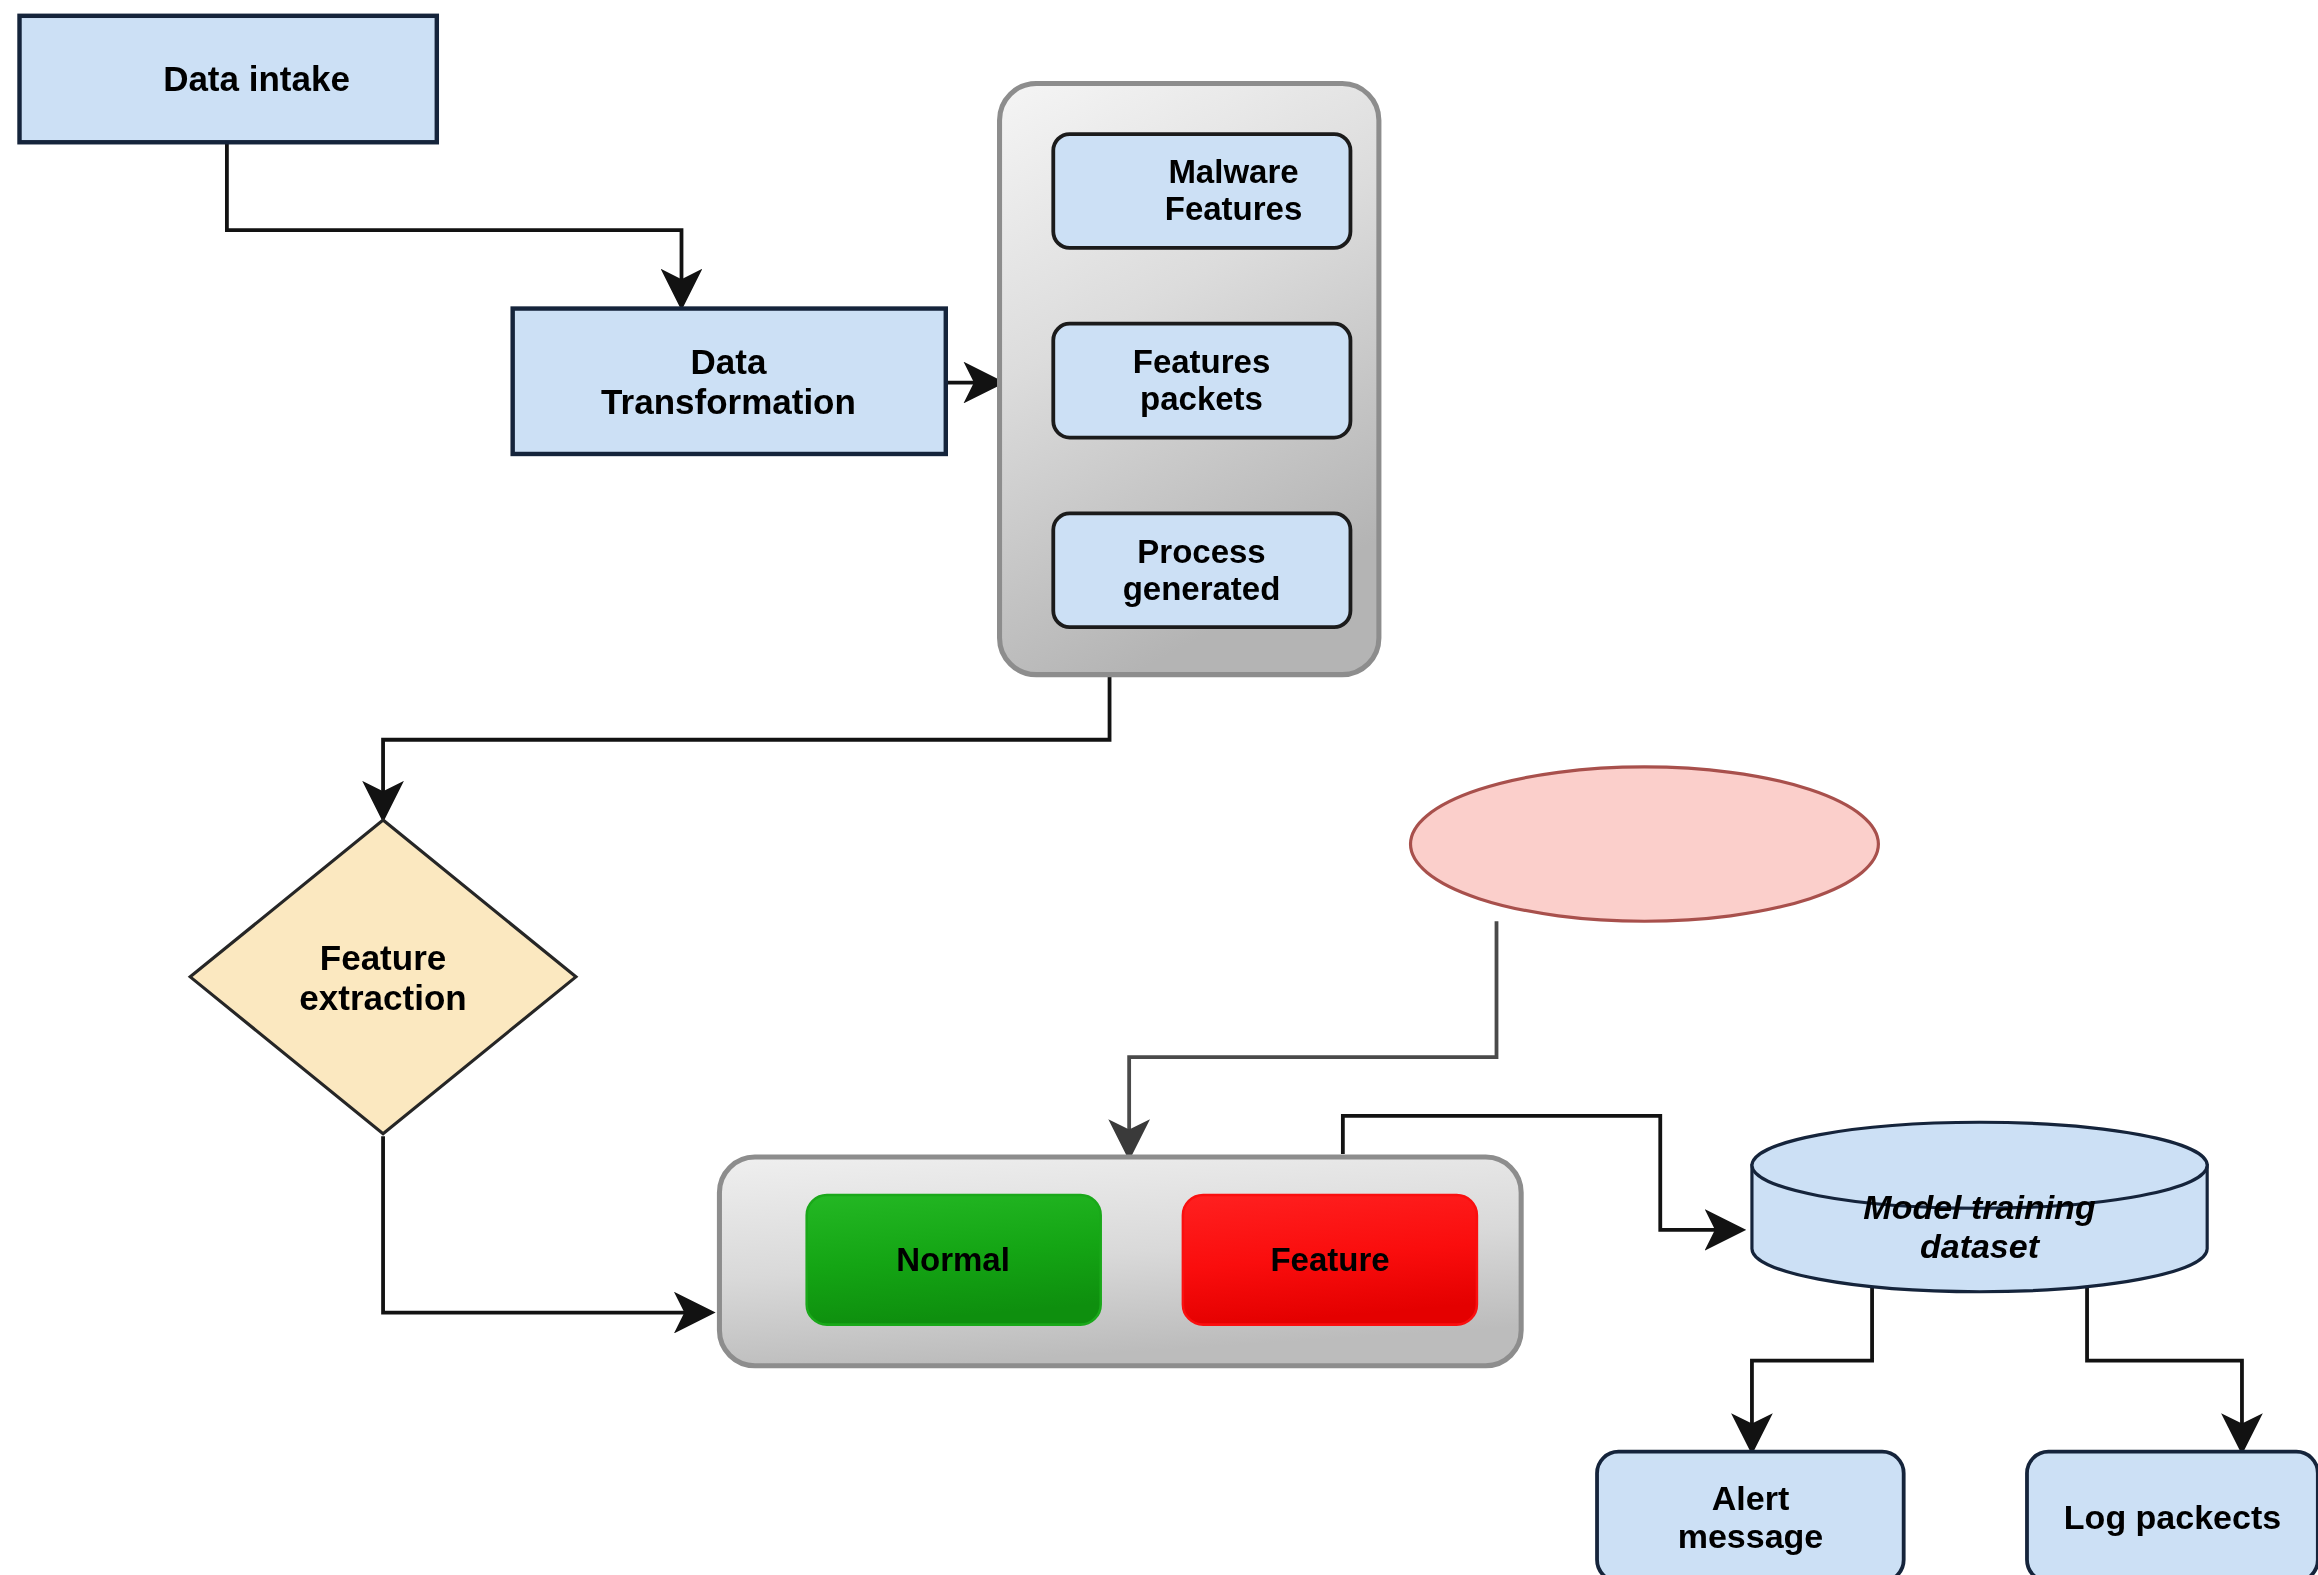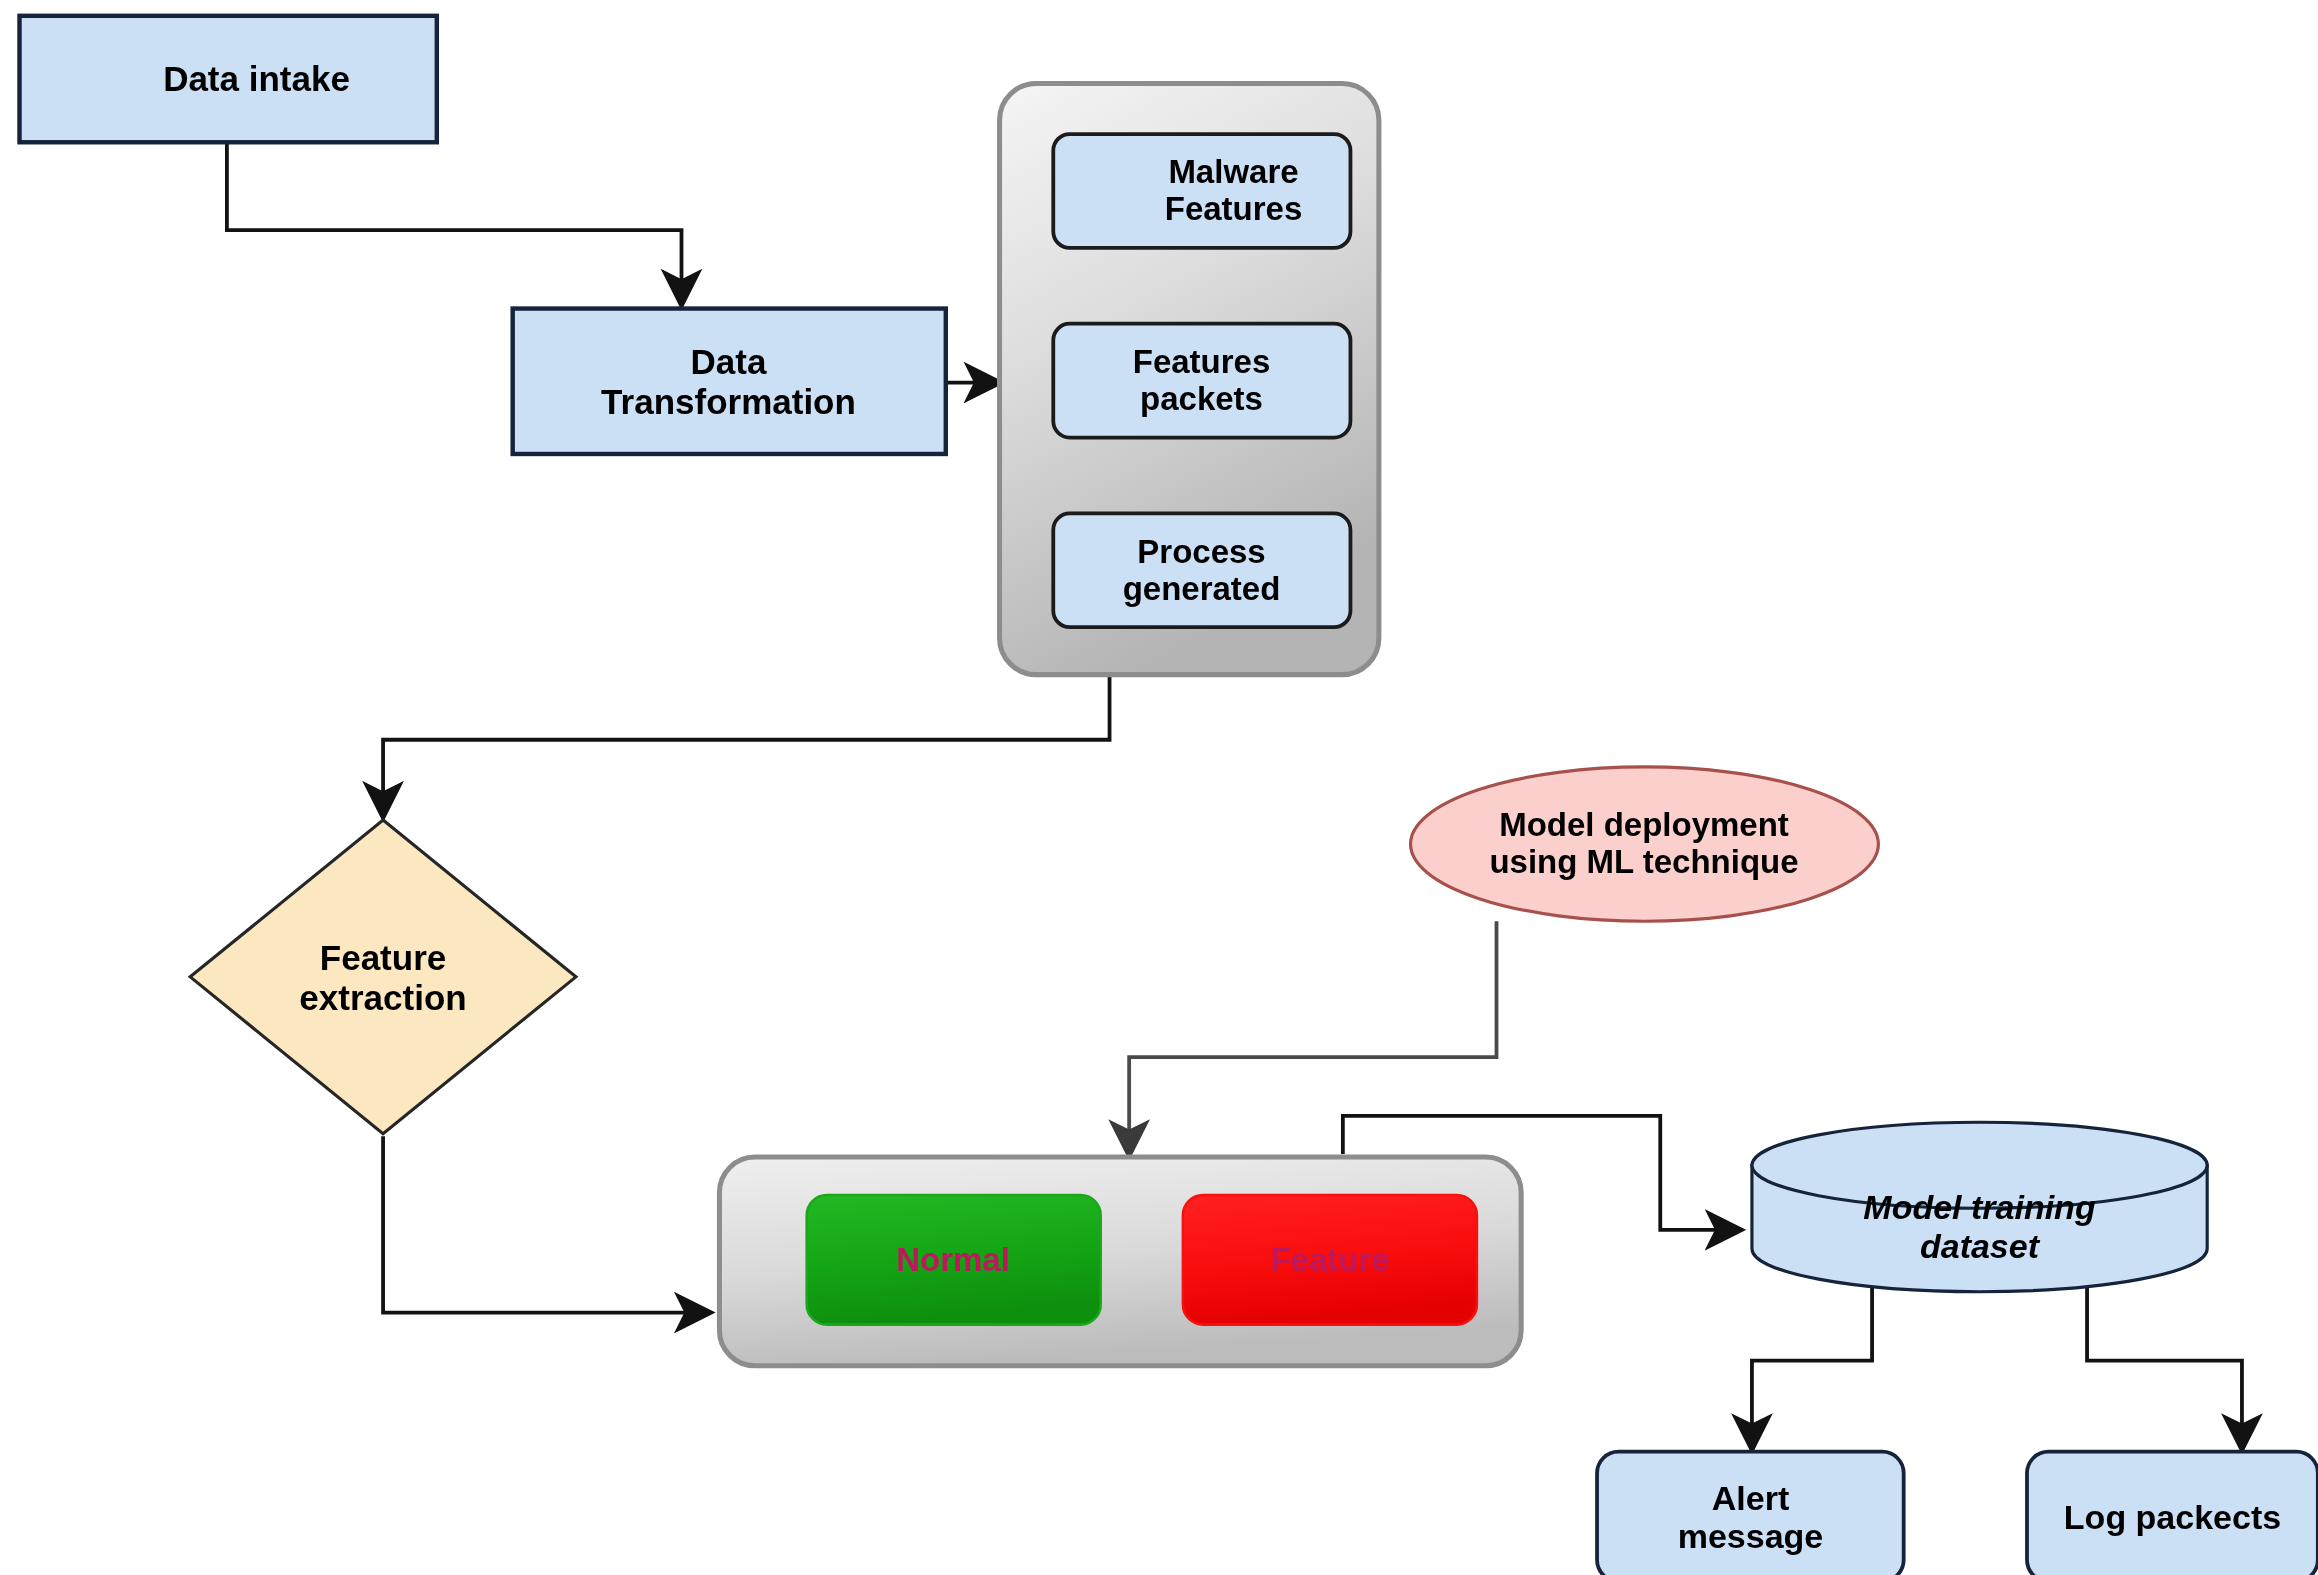--- a/index.html
+++ b/index.html
@@ -7,21 +7,21 @@
   #stage{position:relative;width:2319px;height:1575px;background:#fff;overflow:hidden;}
   svg.layer{position:absolute;left:0;top:0;width:2319px;height:1575px;}
   .nodeText{
     position:absolute;display:flex;align-items:center;justify-content:center;
     text-align:center;font-weight:bold;color:#000;line-height:1.12;
     pointer-events:none;white-space:pre-line;
   }
   .nt-52{font-size:33px;}
   .nt-54{font-size:34px;}
   .nt-56{font-size:35px;}
-  .nt-white{color:#be185d;}
+  .nt-white{color:#000000;}
 </style>
 </head>
 <body>
 
 <div id="stage">
 
   <svg class="layer" viewBox="0 0 3666 2491">
     <defs>
       <linearGradient id="panelGrad" x1="0" y1="0" x2="0.35" y2="1">
         <stop offset="0%" stop-color="#f5f5f5"></stop>
@@ -107,22 +107,20 @@
   <div class="nodeText nt-52" style="left:1053px;top:134px;width:297px;height:114px;margin-left:32px;">Malware
 Features</div>
   <div class="nodeText nt-52" style="left:1053px;top:324px;width:297px;height:114px;">Features
 packets</div>
   <div class="nodeText nt-52" style="left:1053px;top:514px;width:297px;height:114px;">Process
 generated</div>
 
   <div class="nodeText nt-56" style="left:209px;top:911px;width:348px;height:133px;">Feature
 extraction</div>
 
-  <div class="nodeText nt-52" style="left:1426px;top:781px;width:436px;height:126px;">Model deployment
-using ML technique</div>
 
   <div class="nodeText nt-52 nt-white" style="left:806px;top:1195px;width:294px;height:130px;">Normal</div>
   <div class="nodeText nt-52 nt-white" style="left:1183px;top:1195px;width:294px;height:130px;">Feature</div>
 
   <div class="nodeText nt-54" style="left:1771px;top:1176px;width:417px;height:101px;font-style:italic;">Model training
 dataset</div>
 
   <div class="nodeText nt-54" style="left:1597px;top:1452px;width:307px;height:130px;">Alert
 message</div>
   <div class="nodeText nt-54" style="left:2027px;top:1452px;width:291px;height:130px;">Log packects</div>

